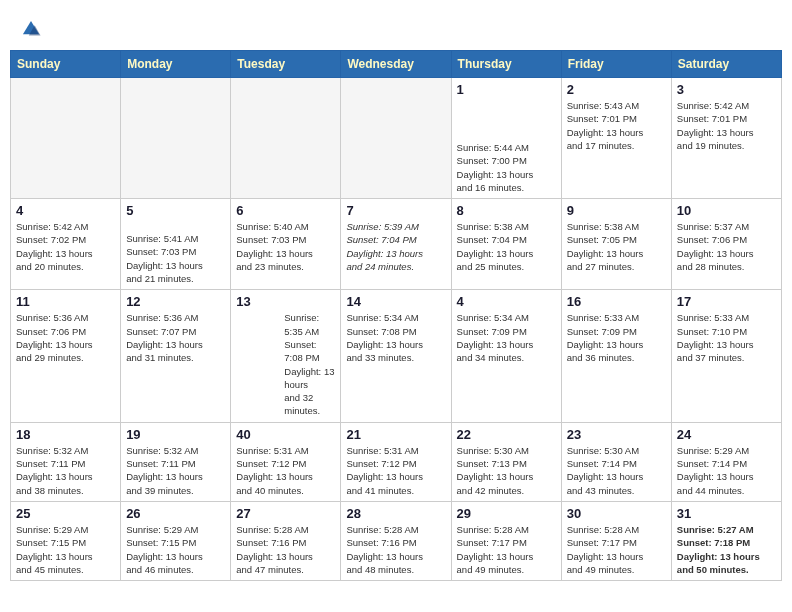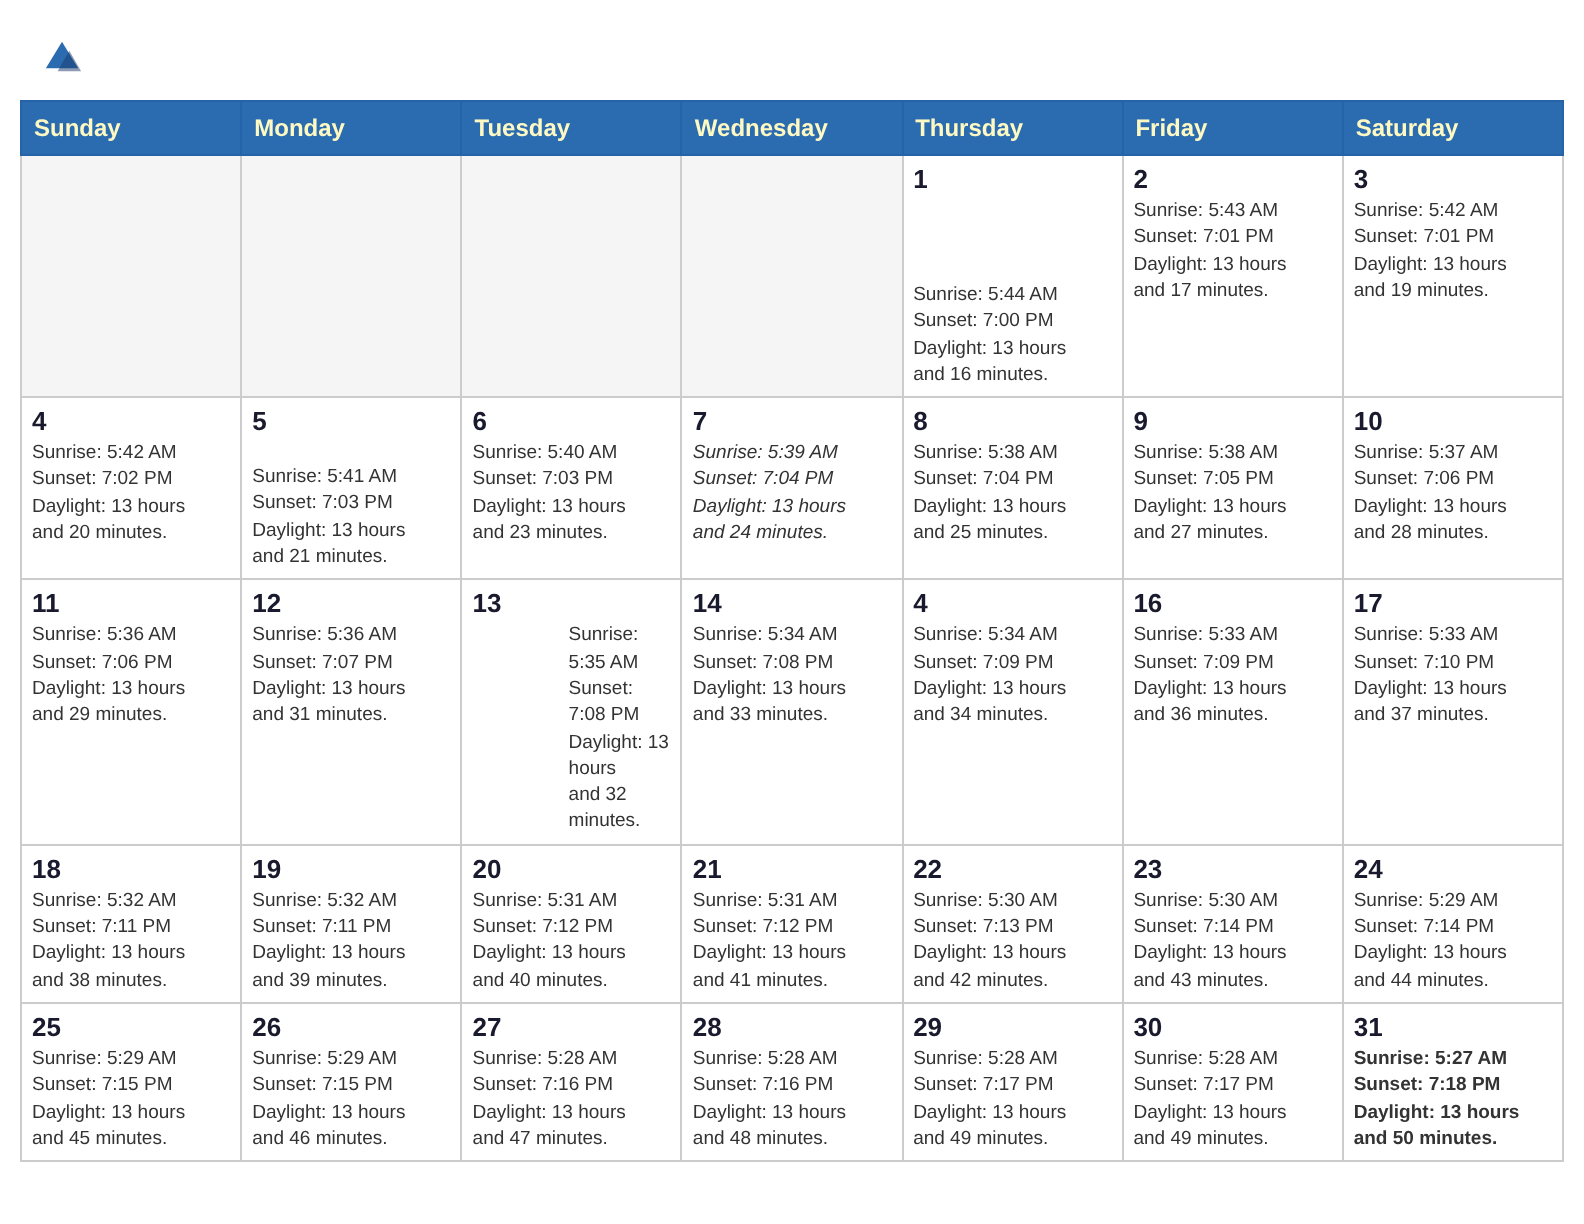--- a/index.html
+++ b/index.html
@@ -263,21 +263,21 @@
 and 38 minutes.</div>
         </td>
         <td>
           <div class="day-number">19</div>
           <div class="day-detail" style="white-space: pre-line;">Sunrise: 5:32 AM
 Sunset: 7:11 PM
 Daylight: 13 hours
 and 39 minutes.</div>
         </td>
         <td>
-          <div class="day-number">20</div>
+          <div class="day-number">40</div>
           <div class="day-detail" style="white-space: pre-line;">Sunrise: 5:31 AM
 Sunset: 7:12 PM
 Daylight: 13 hours
 and 40 minutes.</div>
         </td>
         <td>
           <div class="day-number">21</div>
           <div class="day-detail" style="white-space: pre-line;">Sunrise: 5:31 AM
 Sunset: 7:12 PM
 Daylight: 13 hours

